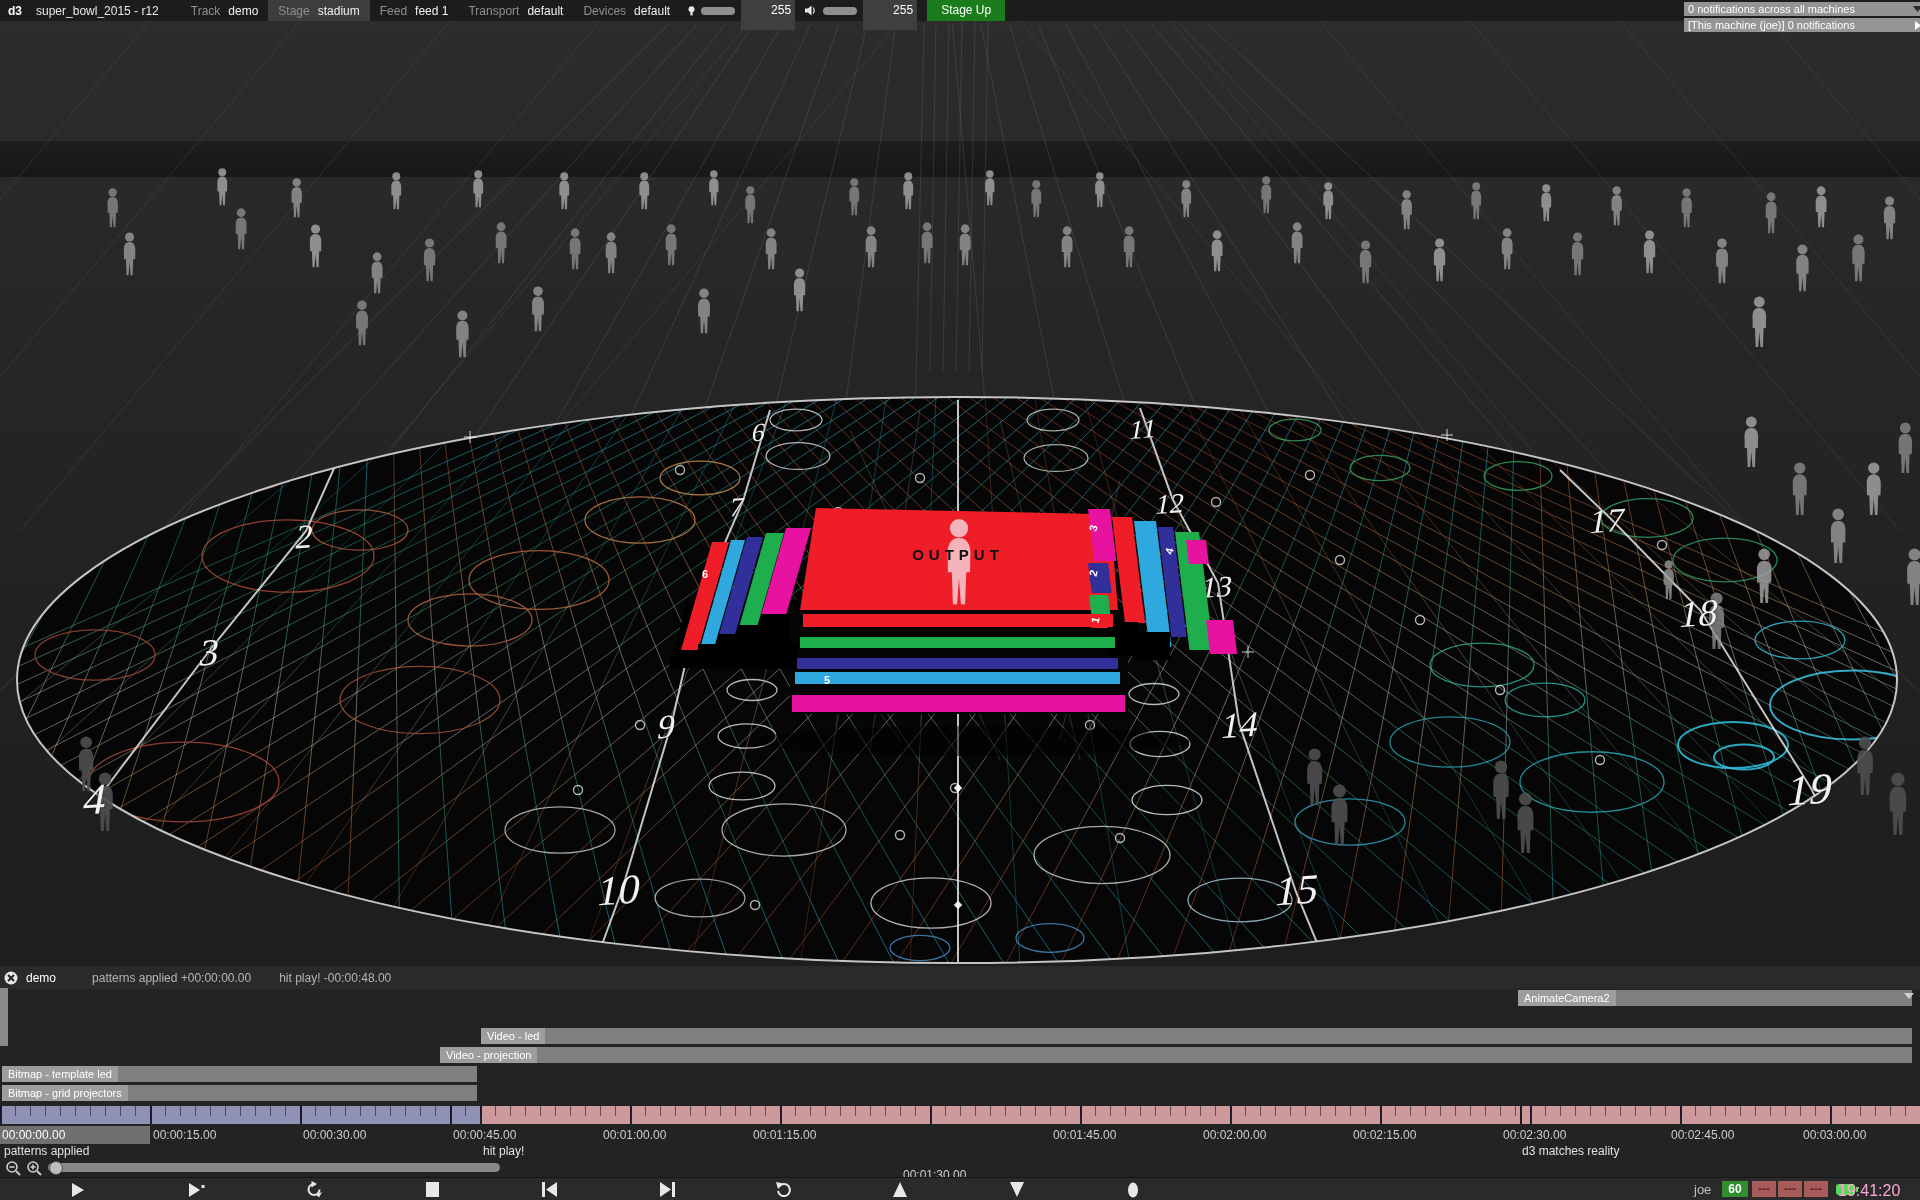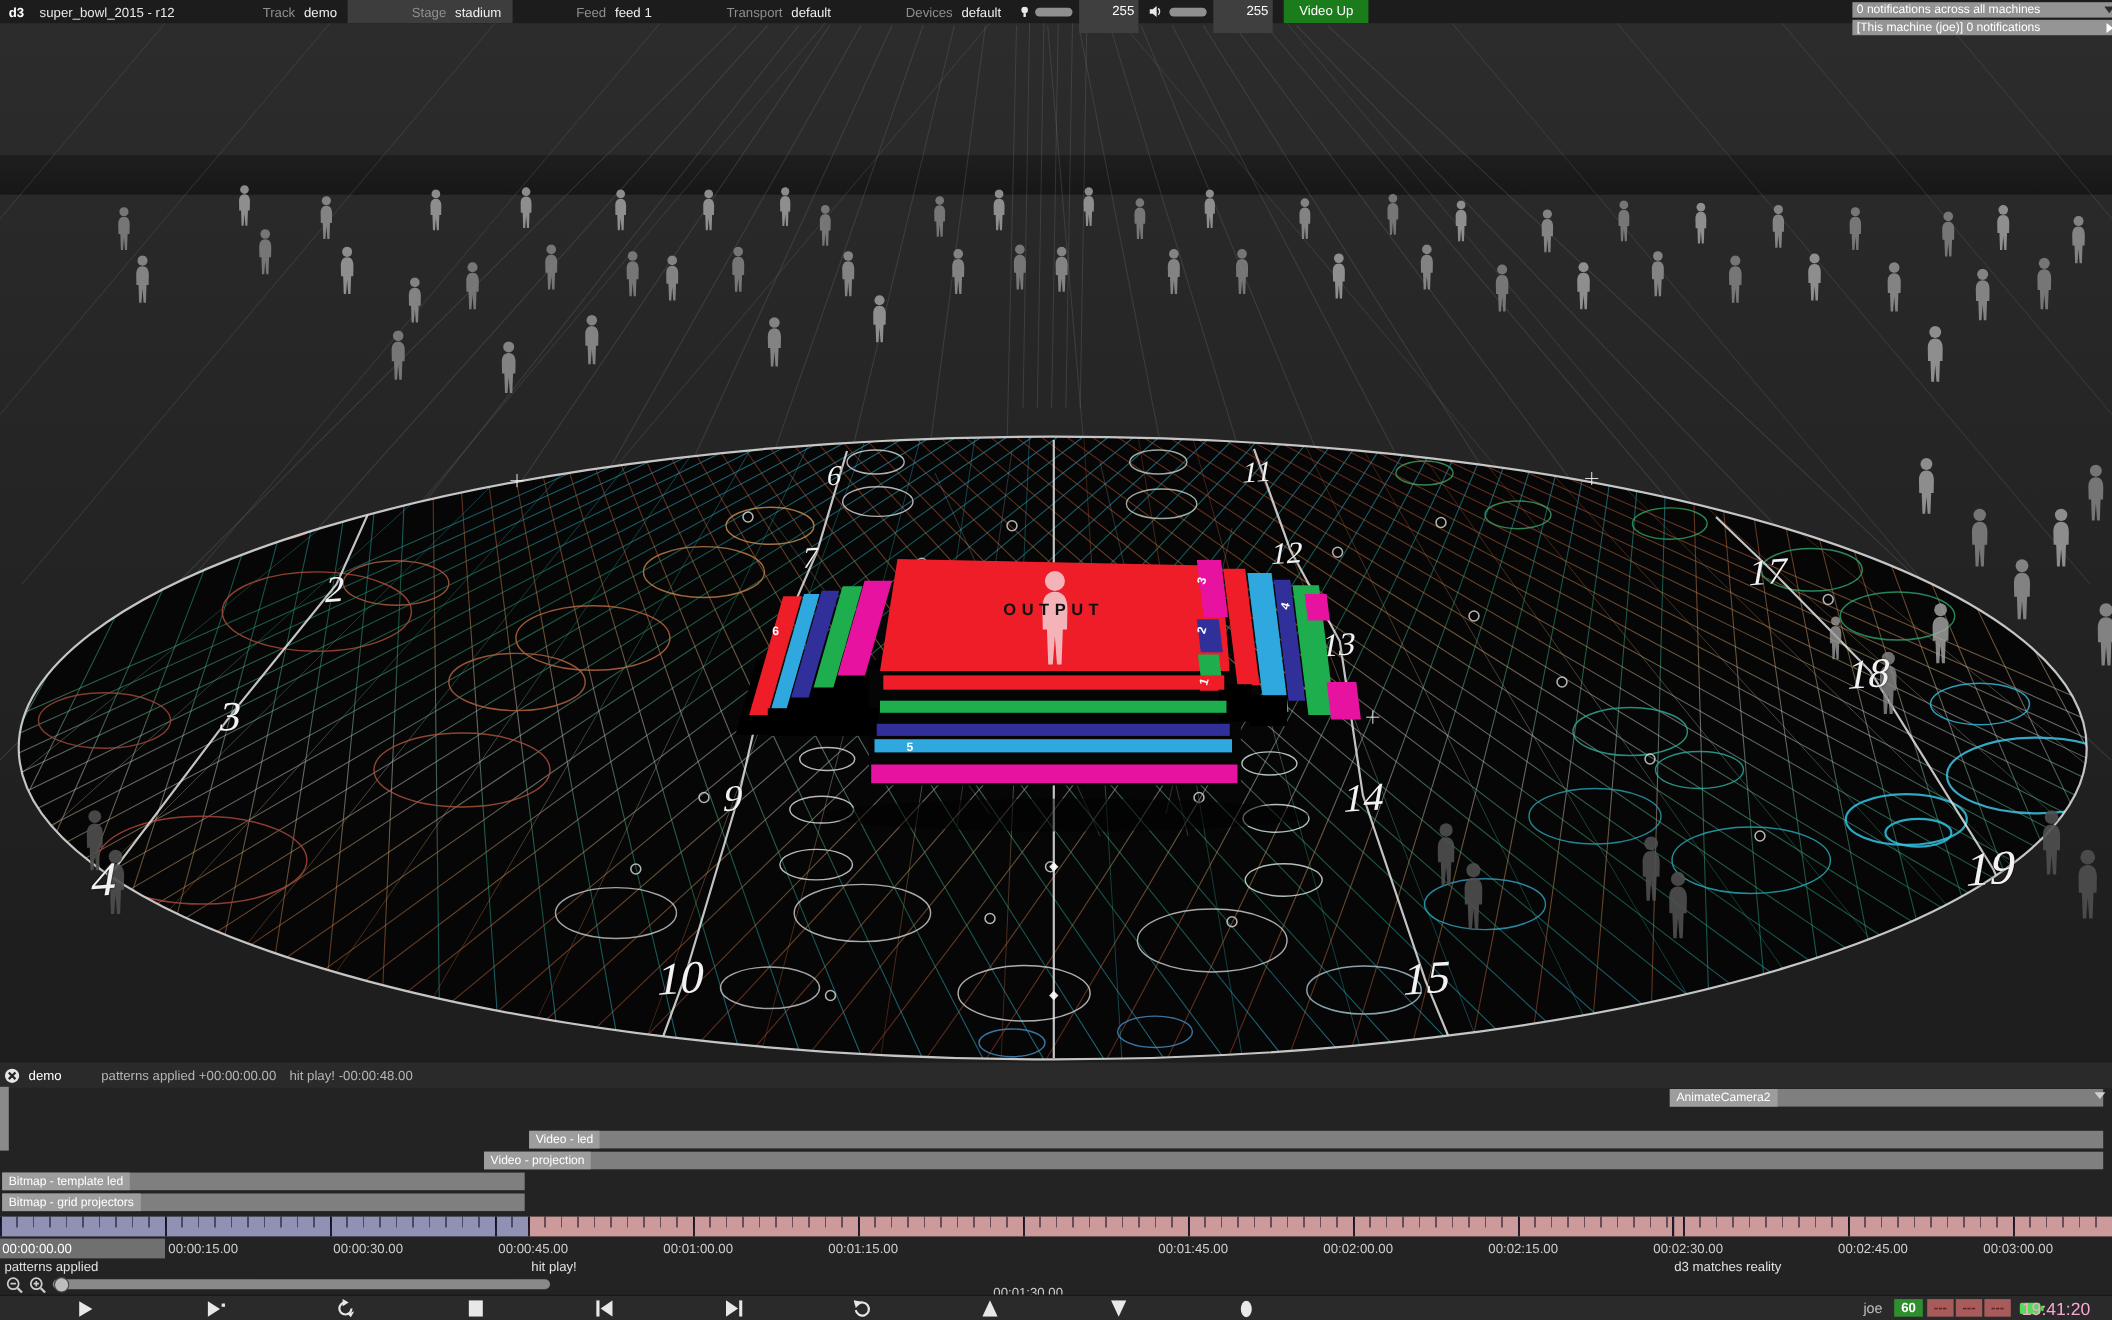--- a/index.html
+++ b/index.html
@@ -5,21 +5,21 @@
   html,body{margin:0;padding:0;background:#111;}
   #app{position:relative;width:1920px;height:1200px;overflow:hidden;background:#242424;
        font-family:"Liberation Sans",sans-serif;-webkit-font-smoothing:antialiased;}
   .abs{position:absolute;}
   
   #menubar{position:absolute;left:0;top:0;width:1920px;height:21px;background:#1c1c1c;z-index:50;
            display:flex;align-items:center;font-size:12px;color:#999;}
   #menubar .logo{color:#fff;font-weight:bold;margin:0 14px 0 8px;}
   #menubar .proj{color:#e8e8e8;margin-right:22px;}
   .menu-item{display:flex;align-items:center;height:21px;padding:0 10px;cursor:pointer;}
-  .menu-item .cat{color:#8f8f8f;margin-right:8px;margin-left:48px;}
+  .menu-item .cat{color:#8f8f8f;margin-right:8px;}
   .menu-item .val{color:#f0f0f0;}
   .menu-item.sel{background:#3d3d3d;}
   .mini-slider{width:34px;height:8px;background:#8f8f8f;border-radius:4px;margin:0 6px;}
   .val-box{width:46px;height:15px;background:#3f3f3f;color:#fff;text-align:right;padding:12px 4px;
            line-height:15px;margin-right:10px;}
   #fade-up{height:21px;background:#1b7c1b;color:#fff;padding:0 14px;line-height:21px;cursor:pointer;}
   .bulb{width:7px;height:10px;margin-left:8px;}
   
   .notif{position:absolute;left:1684px;width:234px;height:14px;background:rgba(158,158,158,.92);
          color:#fff;font-size:11px;line-height:14px;padding:0 4px;display:flex;
@@ -106,21 +106,21 @@
         <rect x="2.4" y="6" width="2.2" height="3.4" fill="#e8e8e8"></rect>
     </svg>
     <div class="mini-slider"></div>
     <div class="val-box">255</div>
     <svg width="12" height="11" viewBox="0 0 12 11">
       <polygon points="0,3.5 3,3.5 6.5,0.5 6.5,10.5 3,7.5 0,7.5" fill="#e8e8e8"></polygon>
       <path d="M8 2.5 Q10.4 5.5 8 8.5" stroke="#e8e8e8" fill="none" stroke-width="1.2"></path>
     </svg>
     <div class="mini-slider"></div>
     <div class="val-box">255</div>
-    <div id="fade-up">Video Up</div>
+    <div id="fade-up">Stage Up</div>
   </div>
 
   <div class="notif" style="top:2px;">
     <span>0 notifications across all machines</span>
     <svg width="9" height="8" viewBox="0 0 9 8">
       <polygon points="0,1 9,1 4.5,7" fill="#2c2c2c"></polygon>
       </svg>
   </div>
   <div class="notif" style="top:18px;">
     <span>[This machine (joe)] 0 notifications</span>
@@ -609,21 +609,21 @@
   </div>
 
   <div id="timeline">
     <div id="track-row">
       <svg width="14" height="14" style="margin-left:4px" viewBox="0 0 14 14">
         <circle cx="7" cy="7" r="6.5" fill="#e6e6e6"></circle>
         <path d="M4 4 L10 10 M10 4 L4 10" stroke="#222" stroke-width="2"></path>
       </svg>
       <span class="tname">demo</span>
       <span style="margin-left:36px">patterns applied +00:00:00.00</span>
-      <span style="margin-left:12px">hit play! -00:00:48.00</span>
+      <span style="margin-left:28px">hit play! -00:00:48.00</span>
     </div>
     <div id="vscroll"></div>
 
     <div class="layer" style="left:1518px;top:24px;width:394px;">
       <span class="chip">AnimateCamera2</span>
       </div>
     <svg class="abs" style="left:1904px;top:26px" width="10" height="8">
       <polygon points="0,1 10,1 5,7" fill="#cfcfcf"></polygon>
       </svg>
     <div class="layer" style="left:440px;top:81px;width:1472px;">

